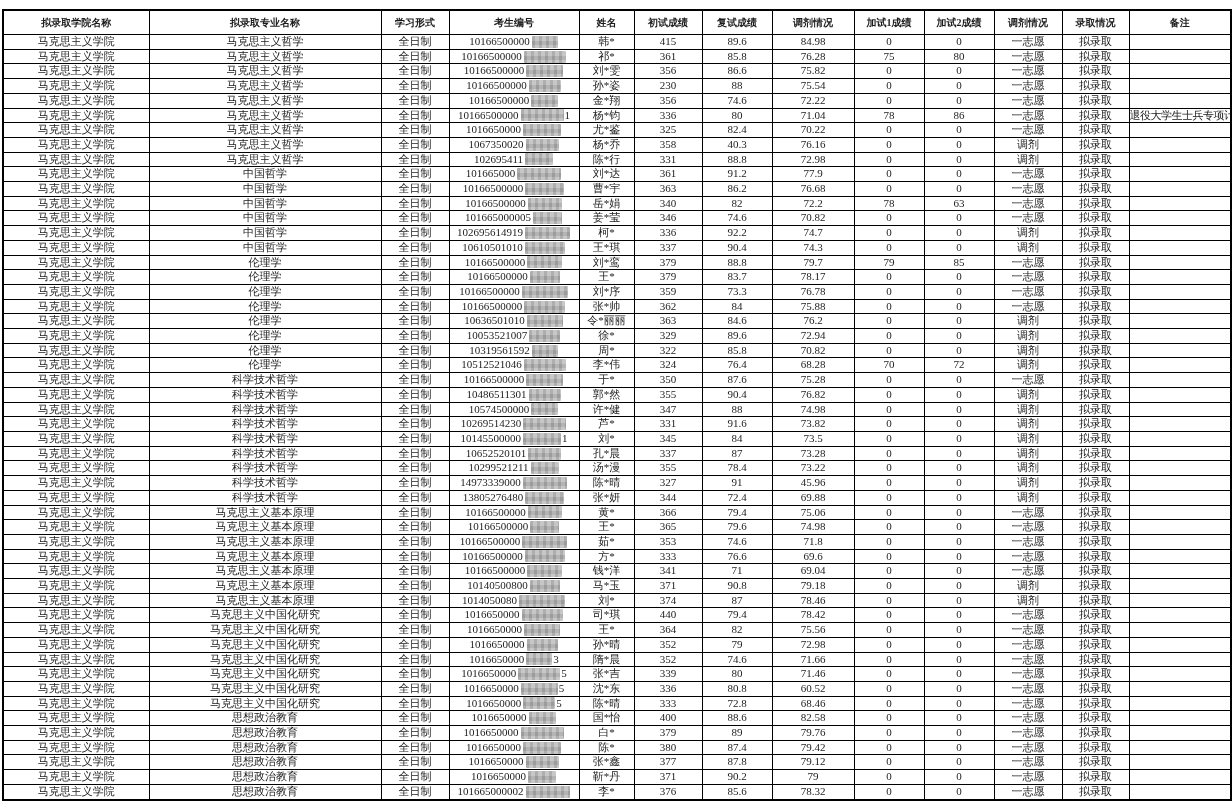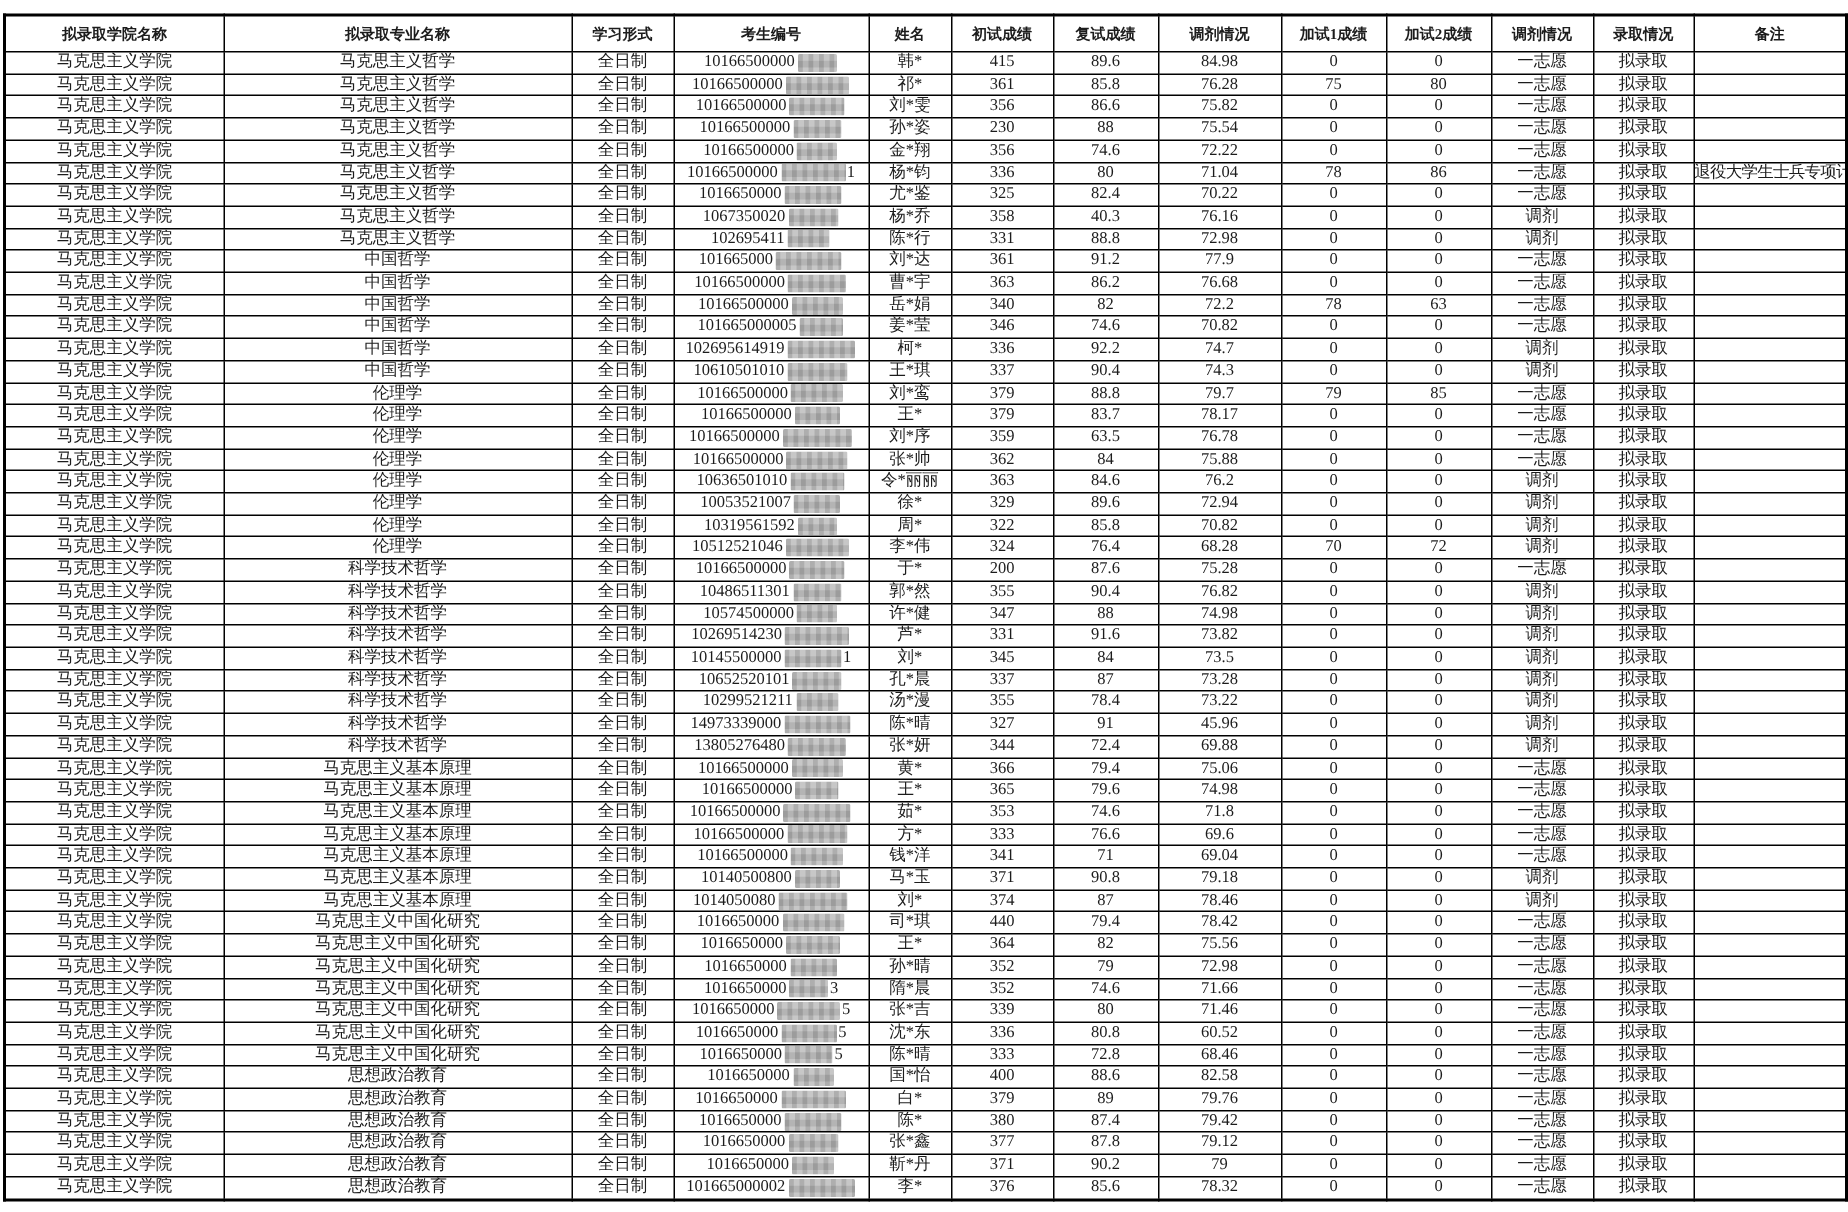--- a/index.html
+++ b/index.html
@@ -403,21 +403,21 @@
         <tr>
           <td>马克思主义学院</td>
           <td>伦理学</td>
           <td>全日制</td>
           <td><span class="idwrap">
               <span class="id-prefix">10166500000</span>
               <span class="privacy-mask" style="width: 46px;"></span>
             </span></td>
           <td>刘*序</td>
           <td>359</td>
-          <td>63.5</td>
+          <td>73.3</td>
           <td>76.78</td>
           <td>0</td>
           <td>0</td>
           <td>一志愿</td>
           <td>拟录取</td>
           <td class="remark-cell"></td>
         </tr>
         <tr>
           <td>马克思主义学院</td>
           <td>伦理学</td>
@@ -510,21 +510,21 @@
         </tr>
         <tr>
           <td>马克思主义学院</td>
           <td>科学技术哲学</td>
           <td>全日制</td>
           <td><span class="idwrap">
               <span class="id-prefix">10166500000</span>
               <span class="privacy-mask" style="width: 37px;"></span>
             </span></td>
           <td>于*</td>
-          <td>200</td>
+          <td>350</td>
           <td>87.6</td>
           <td>75.28</td>
           <td>0</td>
           <td>0</td>
           <td>一志愿</td>
           <td>拟录取</td>
           <td class="remark-cell"></td>
         </tr>
         <tr>
           <td>马克思主义学院</td>

